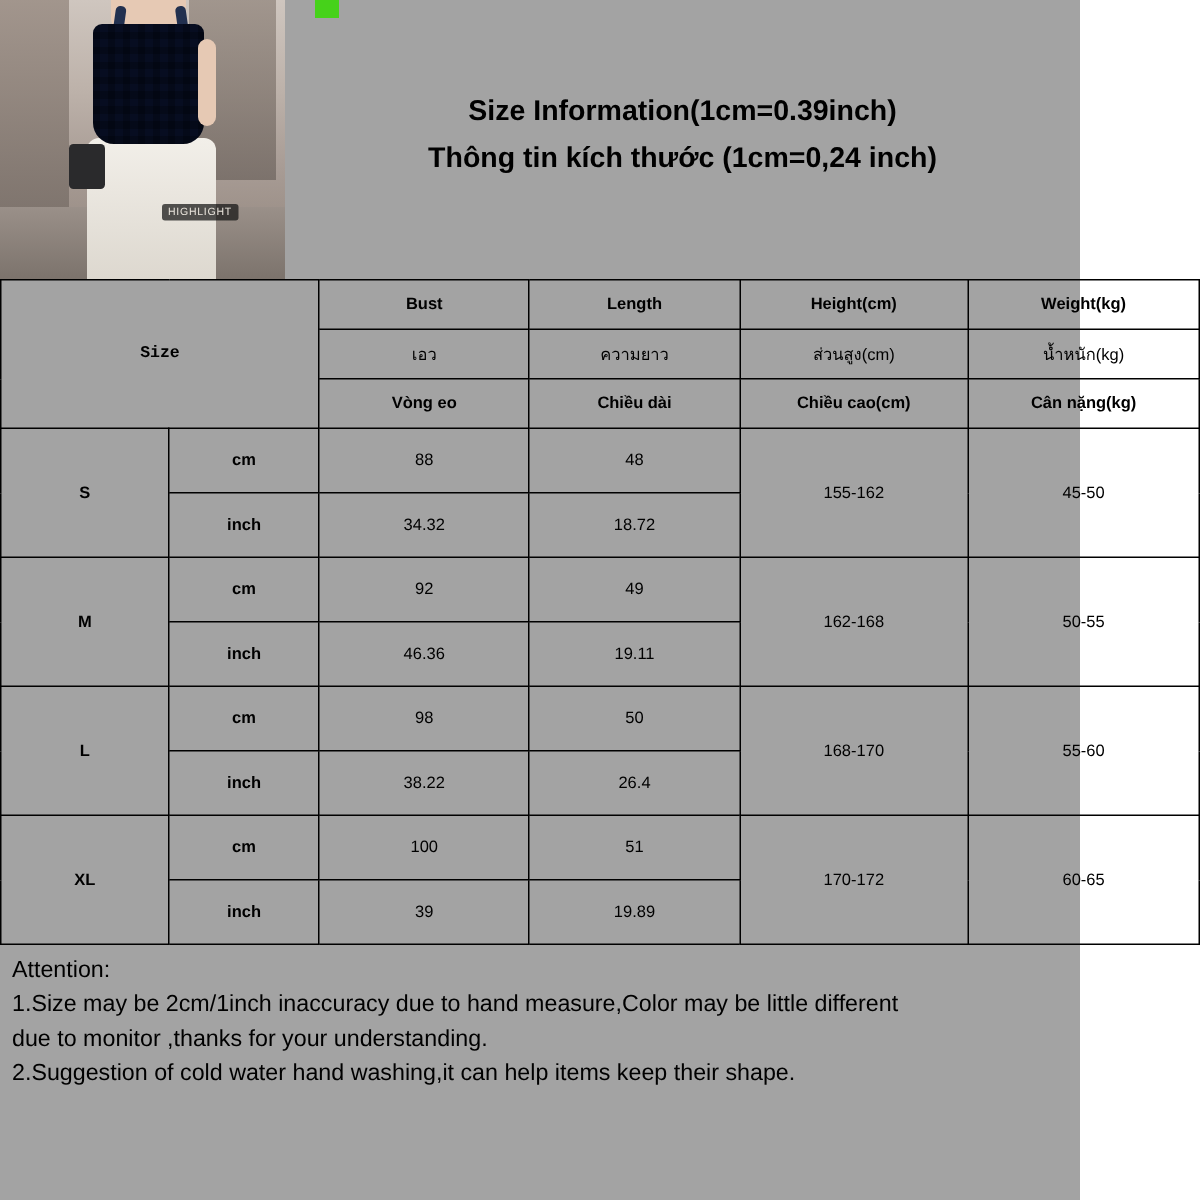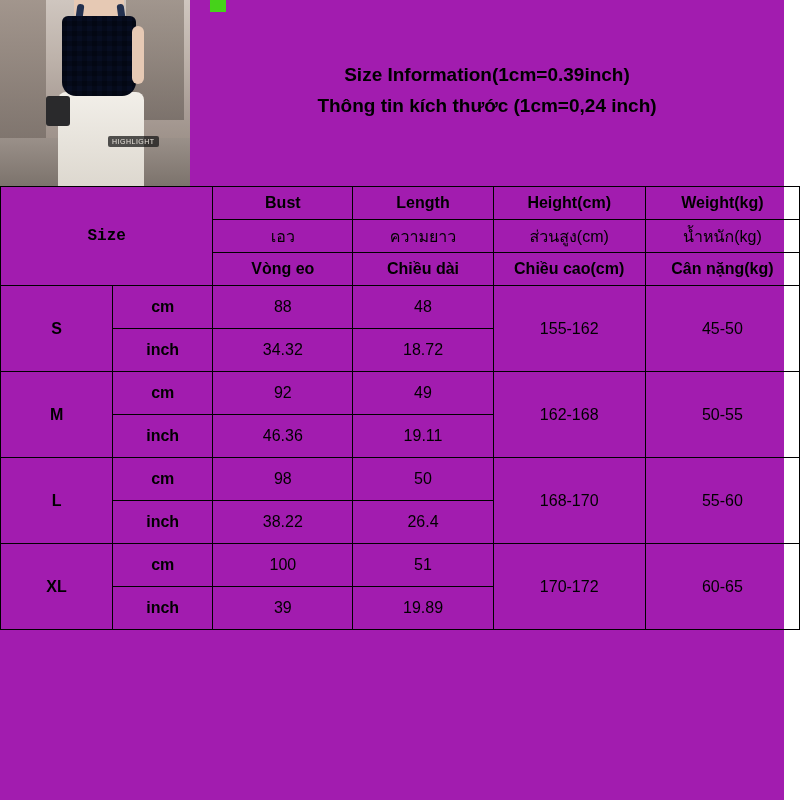--- a/index.html
+++ b/index.html
@@ -9,23 +9,23 @@
   }
   body {
     width: 800px;
     height: 800px;
     font-family: "Liberation Sans", sans-serif;
     color: #000000;
     overflow: hidden;
   }
   .page {
     position: relative;
-    width: 784px;
+    width: 720px;
     height: 800px;
-    background: #a21caf;
+    background: #a3a3a3;
     box-sizing: border-box;
   }
   
   .top-band {
     position: relative;
     height: 186px;
     display: flex;
     align-items: stretch;
   }
   .photo {
@@ -137,21 +137,21 @@
   
   table.size-table {
     border-collapse: collapse;
     width: 800px;
     table-layout: fixed;
   }
   table.size-table td, table.size-table th {
     border: 1px solid #000;
     text-align: center;
     vertical-align: middle;
-    font-size: 16px;
+    font-size: 11px;
     color: #000;
     padding: 0;
   }
   .col-size   { width: 112px; }
   .col-unit   { width: 100px; }
   .col-bust   { width: 140px; }
   .col-length { width: 140px; }
   .col-height { width: 152px; }
   .col-weight { width: 154px; }
 
@@ -293,14 +293,20 @@
         <td class="row-cell" rowspan="2">60-65</td>
       </tr>
       <tr>
         <td class="row-cell bold">inch</td>
         <td class="row-cell">39</td>
         <td class="row-cell">19.89</td>
       </tr>
     </tbody>
   </table>
 
+  <div class="attention">
+    <p>Attention:</p>
+    <p>1.Size may be 2cm/1inch inaccuracy due to hand measure,Color may be little different</p>
+    <p>due to monitor ,thanks for your understanding.</p>
+    <p>2.Suggestion of cold water hand washing,it can help items keep their shape.</p>
+  </div>
 
 </div>
 
 </body></html>

